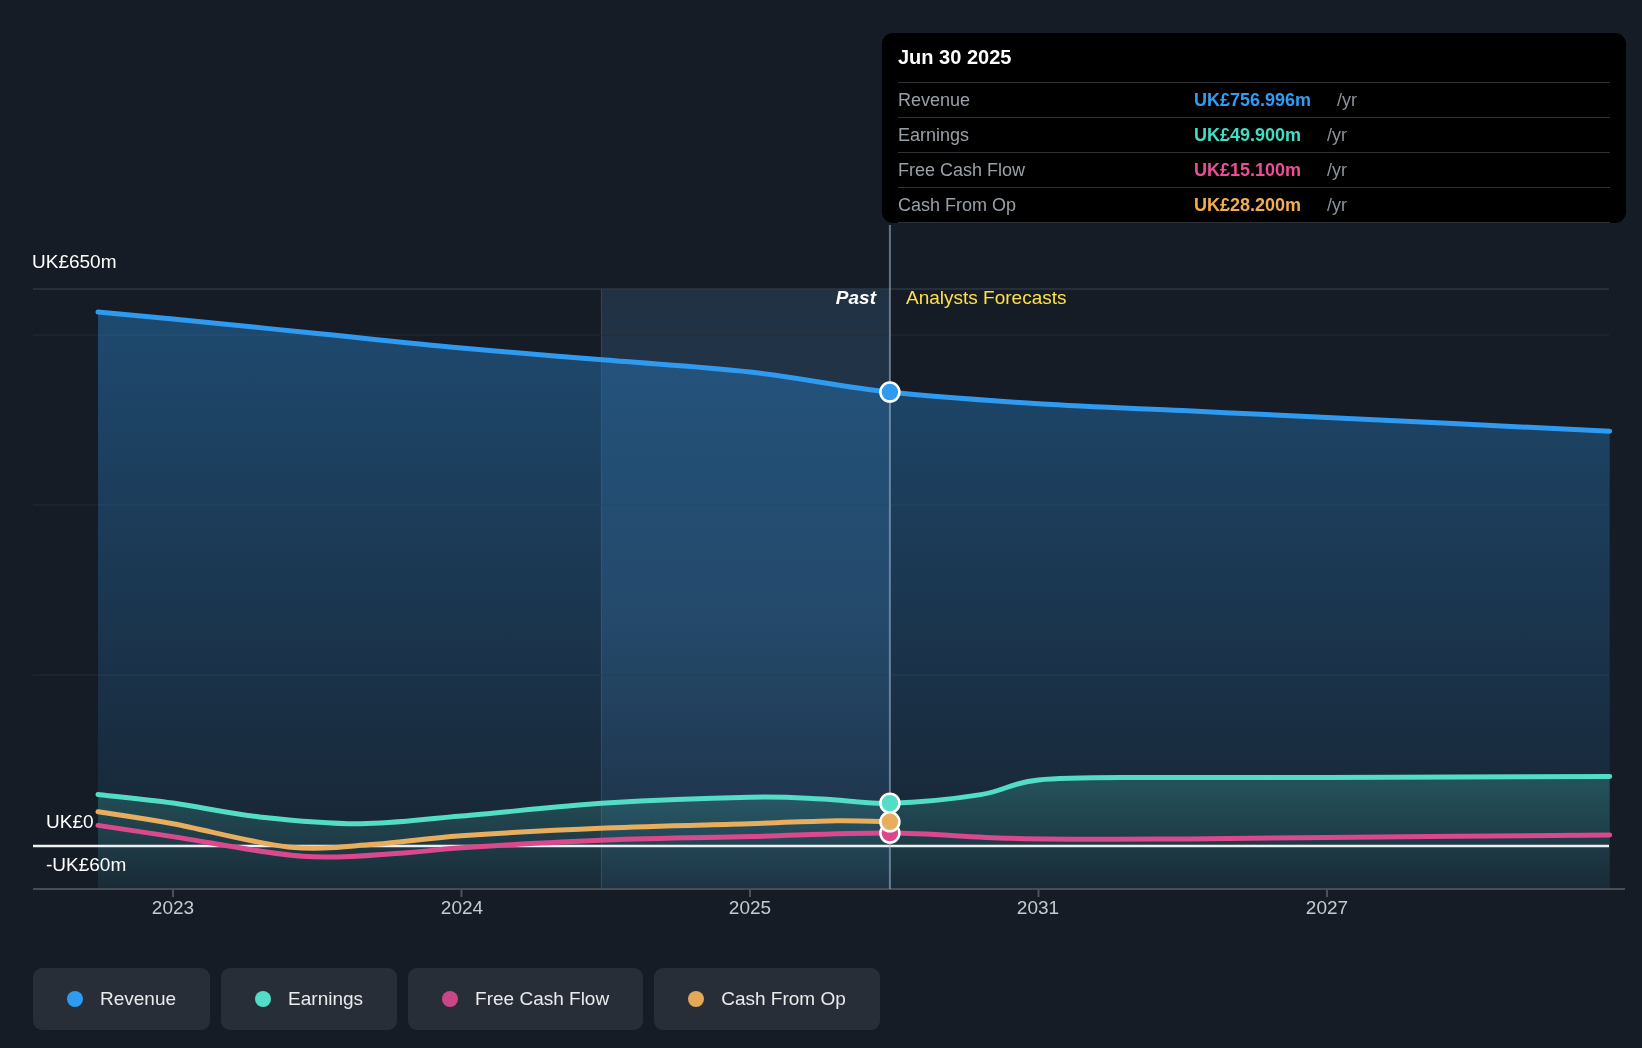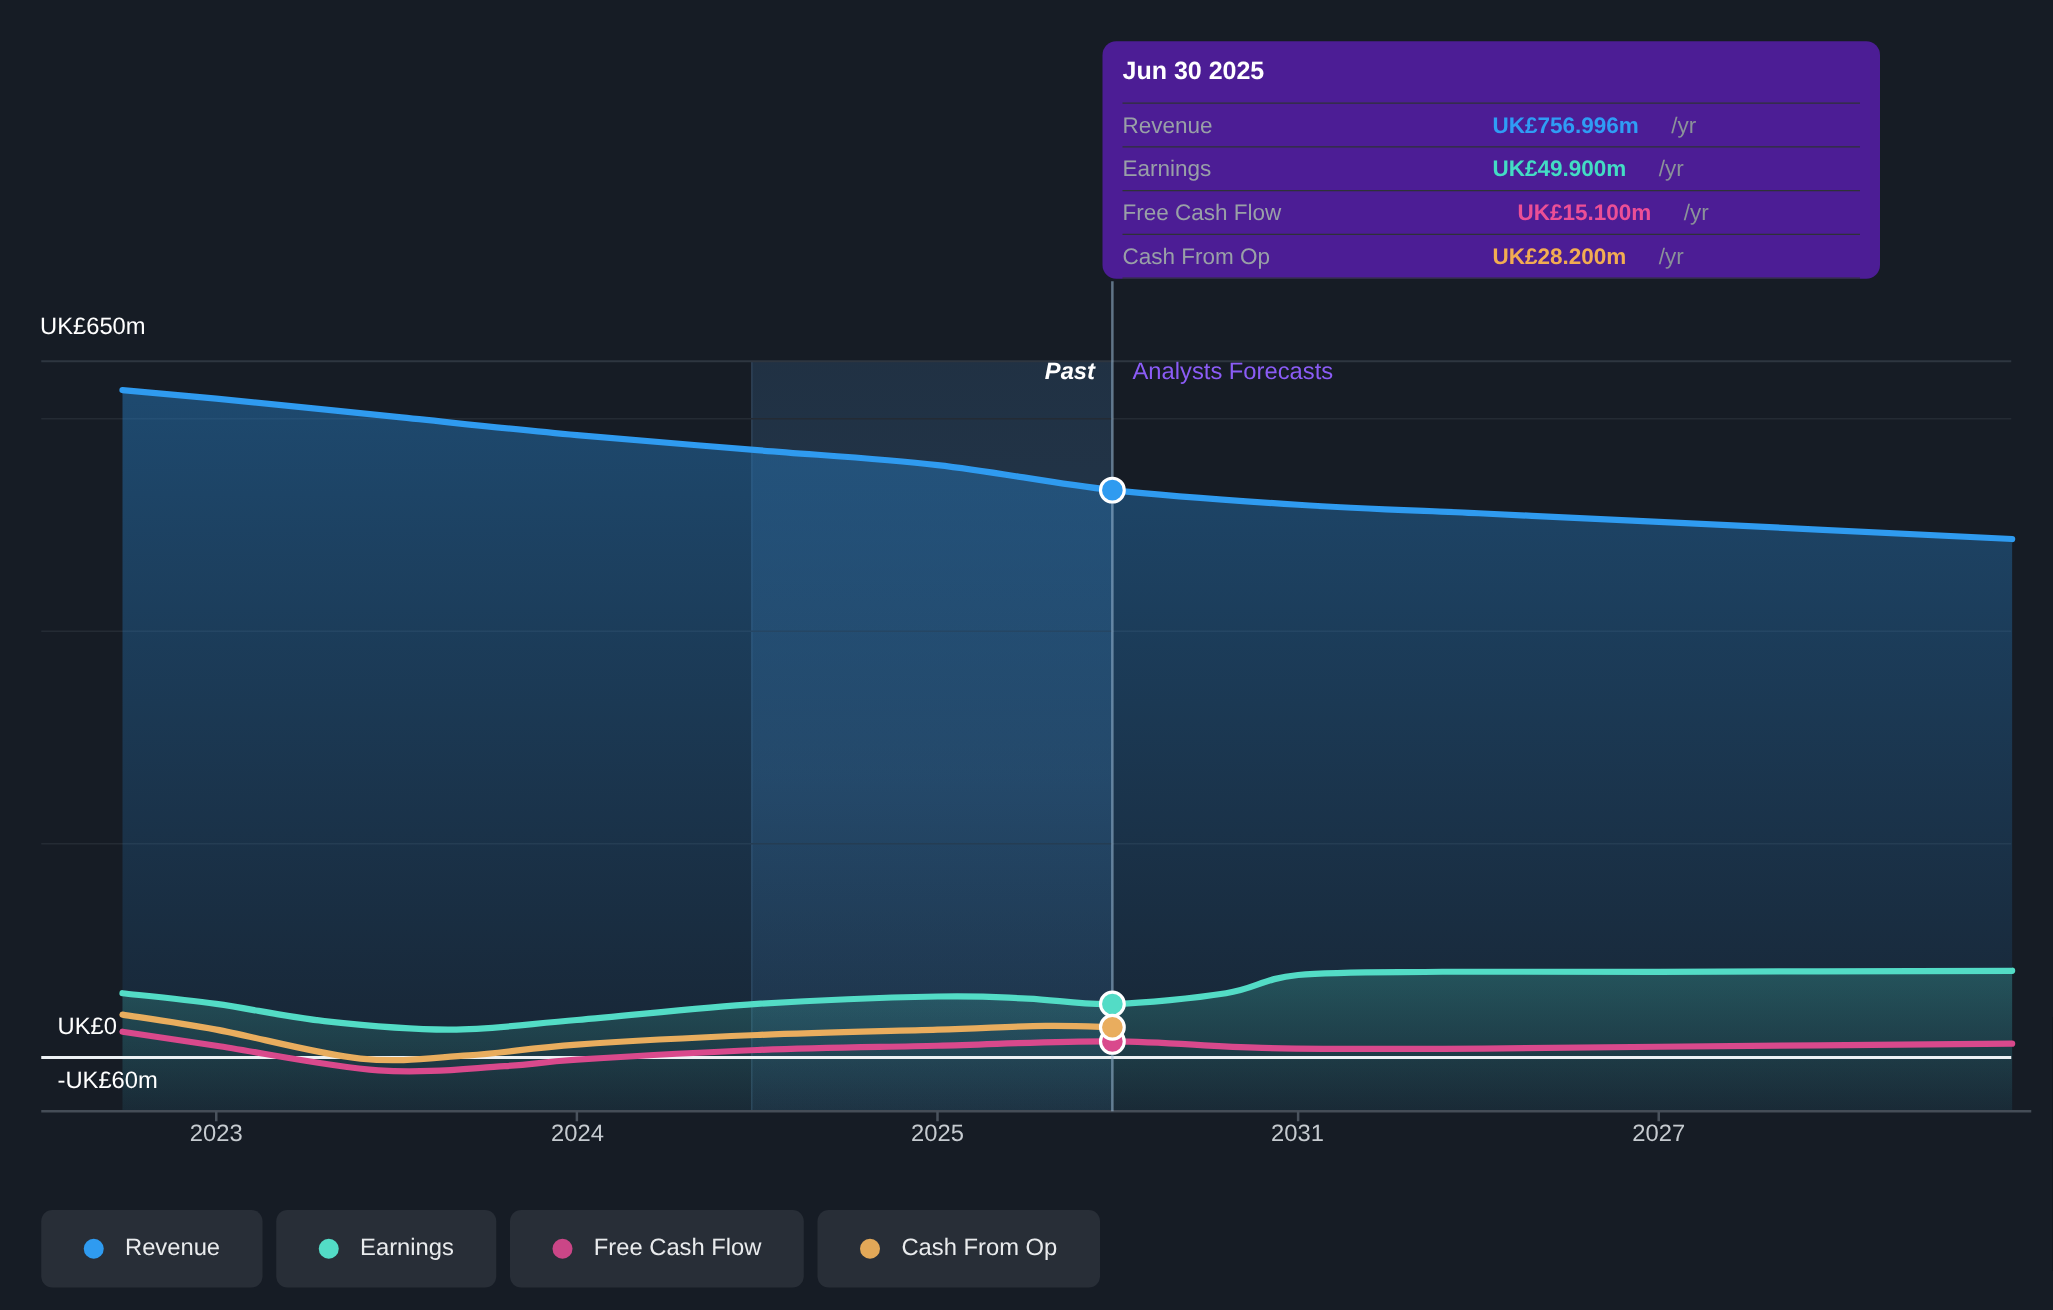--- a/index.html
+++ b/index.html
@@ -6,25 +6,25 @@
   #stage{
     position:relative;width:1642px;height:1048px;overflow:hidden;
     background:#161c25;
     font-family:"Liberation Sans", sans-serif;
   }
   #chart-svg{position:absolute;left:0;top:0;}
   .axis-label{position:absolute;color:#ffffff;font-size:19px;font-weight:500;white-space:nowrap;transform:translateY(-50%);}
   .x-tick-label{position:absolute;color:#c6cbd0;font-size:19px;transform:translateX(-50%);top:897px;}
   .zone-label{position:absolute;top:287px;font-size:19px;white-space:nowrap;}
   #past-label{right:calc(1642px - 876px);color:#ffffff;font-weight:700;font-style:italic;}
-  #forecast-label{left:906px;color:#8b5cf6;font-weight:400;}
+  #forecast-label{left:906px;color:#fde047;font-weight:400;}
   
   #tooltip{
-    position:absolute;left:882px;top:33px;width:622px;
-    background:#4c1d95;border-radius:11px;box-sizing:border-box;
+    position:absolute;left:882px;top:33px;width:744px;
+    background:#000000;border-radius:11px;box-sizing:border-box;
     padding:0 16px;z-index:5;
   }
   #tooltip .tt-title{
     height:49px;display:flex;align-items:center;
     color:#ffffff;font-size:20px;font-weight:700;
   }
   #tooltip .tt-row{
     position:relative;height:34px;display:flex;align-items:center;
     border-top:1px solid #2e3237;
   }
@@ -106,21 +106,21 @@
     <div class="tt-row">
       <span class="tt-label">Revenue</span>
       <span class="tt-value" style="color: rgb(47, 157, 245);"><span>UK£756.996m</span><span class="tt-suffix"> /yr</span></span>
     </div>
     <div class="tt-row">
       <span class="tt-label">Earnings</span>
       <span class="tt-value" style="color: rgb(67, 220, 196);"><span>UK£49.900m</span><span class="tt-suffix"> /yr</span></span>
     </div>
     <div class="tt-row">
       <span class="tt-label">Free Cash Flow</span>
-      <span class="tt-value" style="color: rgb(236, 79, 150); margin-left: 20px;"><span>UK£15.100m</span><span class="tt-suffix"> /yr</span></span>
+      <span class="tt-value" style="color: rgb(236, 79, 150);"><span>UK£15.100m</span><span class="tt-suffix"> /yr</span></span>
     </div>
     <div class="tt-row">
       <span class="tt-label">Cash From Op</span>
       <span class="tt-value" style="color: rgb(242, 172, 82);"><span>UK£28.200m</span><span class="tt-suffix"> /yr</span></span>
     </div>
   </div>
 
   <div id="legend">
     <button class="legend-pill">
       <span class="legend-dot" style="background: rgb(47, 155, 240);"></span>

